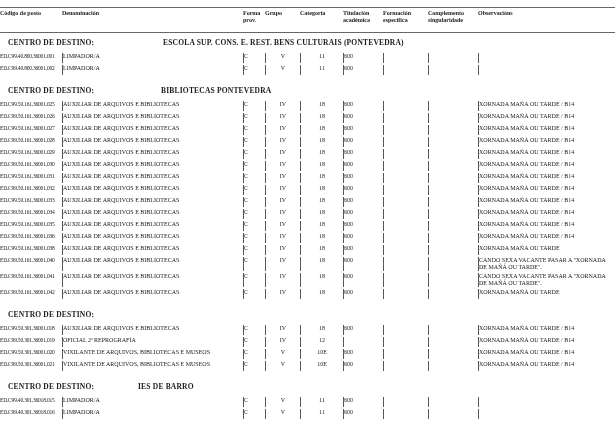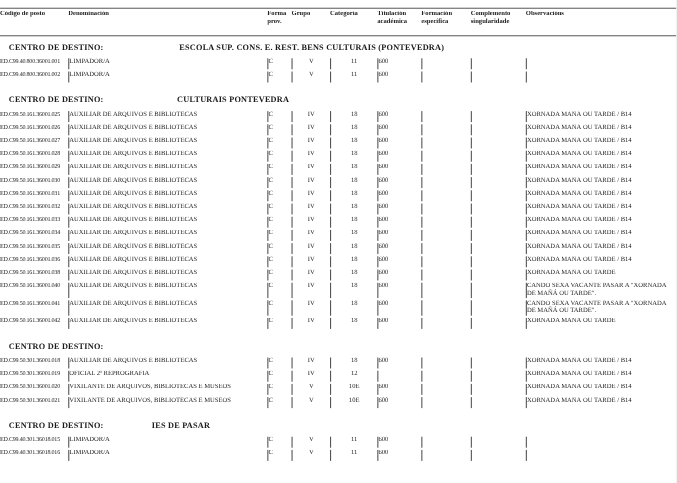--- a/index.html
+++ b/index.html
@@ -148,21 +148,21 @@
       <td class="cell c-comp"></td>
       <td class="cell c-obs"></td>
     </tr>
   </tbody>
       </table>
     </div>
 
     <div class="section">
       <div class="section-header">
         <span class="cdd">CENTRO DE DESTINO:</span>
-        <span class="section-name">CULTURAIS PONTEVEDRA</span>
+        <span class="section-name">BIBLIOTECAS PONTEVEDRA</span>
       </div>
       <table class="grid rows">
         <colgroup>
           <col style="width:62px">
             <col style="width:181px">
             <col style="width:22px">
           <col style="width:35px">
             <col style="width:43px">
             <col style="width:40px">
           <col style="width:45px">
@@ -429,21 +429,21 @@
       <td class="cell c-comp"></td>
       <td class="cell c-obs">XORNADA MAÑÁ OU TARDE / B14</td>
     </tr>
   </tbody>
       </table>
     </div>
 
     <div class="section">
       <div class="section-header">
         <span class="cdd">CENTRO DE DESTINO:</span>
-        <span class="section-name">IES DE PASAR</span>
+        <span class="section-name">IES DE BARRO</span>
       </div>
       <table class="grid rows">
         <colgroup>
           <col style="width:62px">
             <col style="width:181px">
             <col style="width:22px">
           <col style="width:35px">
             <col style="width:43px">
             <col style="width:40px">
           <col style="width:45px">

